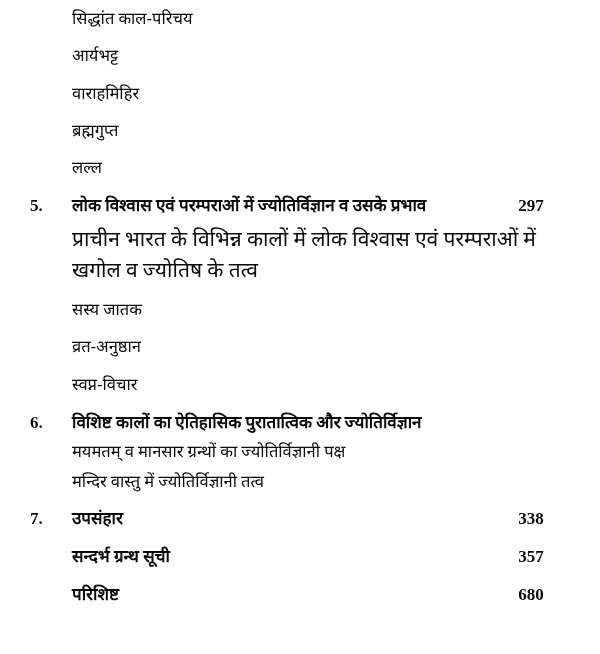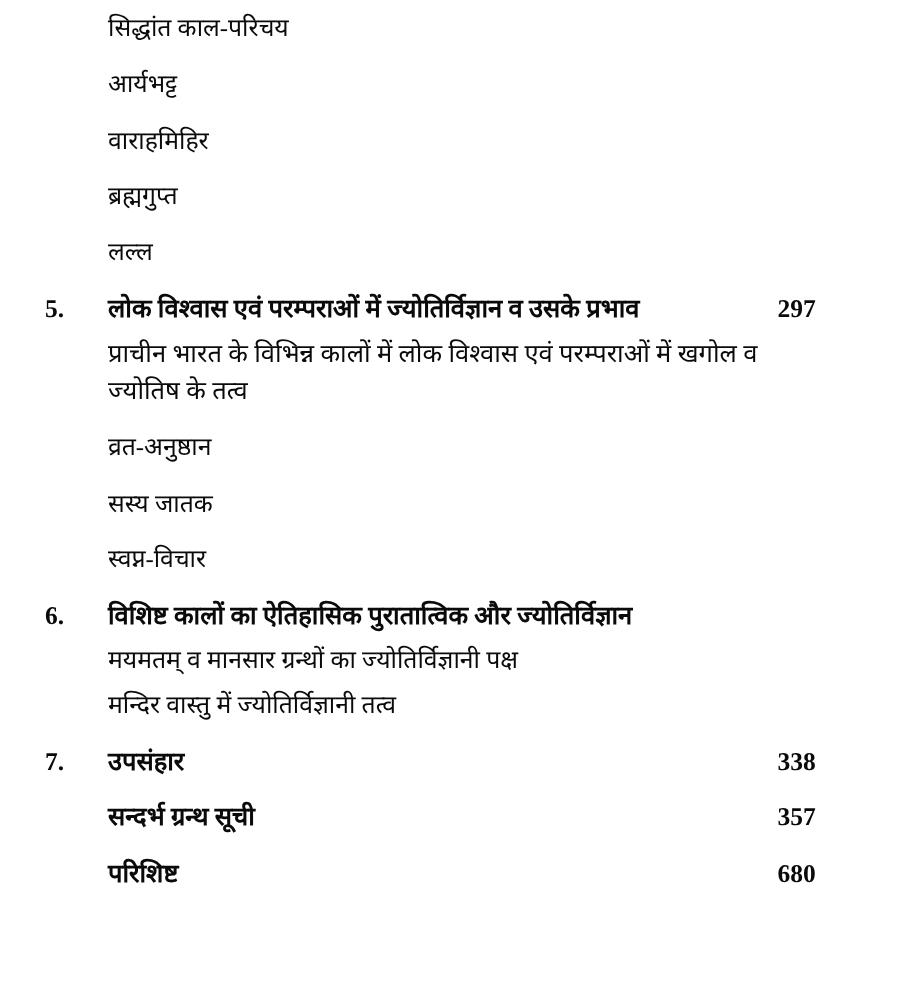--- a/index.html
+++ b/index.html
@@ -70,21 +70,21 @@
     font-weight: bold;
     line-height: 1.4;
   }
   .major-row {
     margin-top: 14px;
   }
   .cont-row {
     margin-top: 4px;
   }
   .desc {
-    font-size: 17px;
+    font-size: 21px;
     font-weight: normal;
     line-height: 1.45;
     padding-left: 42px;
     margin: 6px 0 14px 0;
   }
   .spacer-sm { height: 6px; }
   .last-rows .row { margin-top: 14px; }
 </style>
 </head>
 <body>
@@ -100,22 +100,22 @@
       <div class="sub-item">लल्ल</div>
     </div>
 
     <div class="row major major-row">
       <span class="num">5.</span>
       <span class="txt">लोक विश्वास एवं परम्पराओं में ज्योतिर्विज्ञान व उसके प्रभाव</span>
       <span class="pg">297</span>
     </div>
     <div class="desc">प्राचीन भारत के विभिन्न कालों में लोक विश्वास एवं परम्पराओं में खगोल व ज्योतिष के तत्व</div>
     <div class="sub">
+      <div class="sub-item">सस्य जातक</div>
       <div class="sub-item">व्रत-अनुष्ठान</div>
-      <div class="sub-item">सस्य जातक</div>
       <div class="sub-item">स्वप्न-विचार</div>
     </div>
 
     <div class="row major major-row">
       <span class="num">6.</span>
       <span class="txt">विशिष्ट कालों का ऐतिहासिक पुरातात्विक और ज्योतिर्विज्ञान</span>
       <span class="pg"></span>
     </div>
     <div class="spacer-sm"></div>
     <div class="sub">

